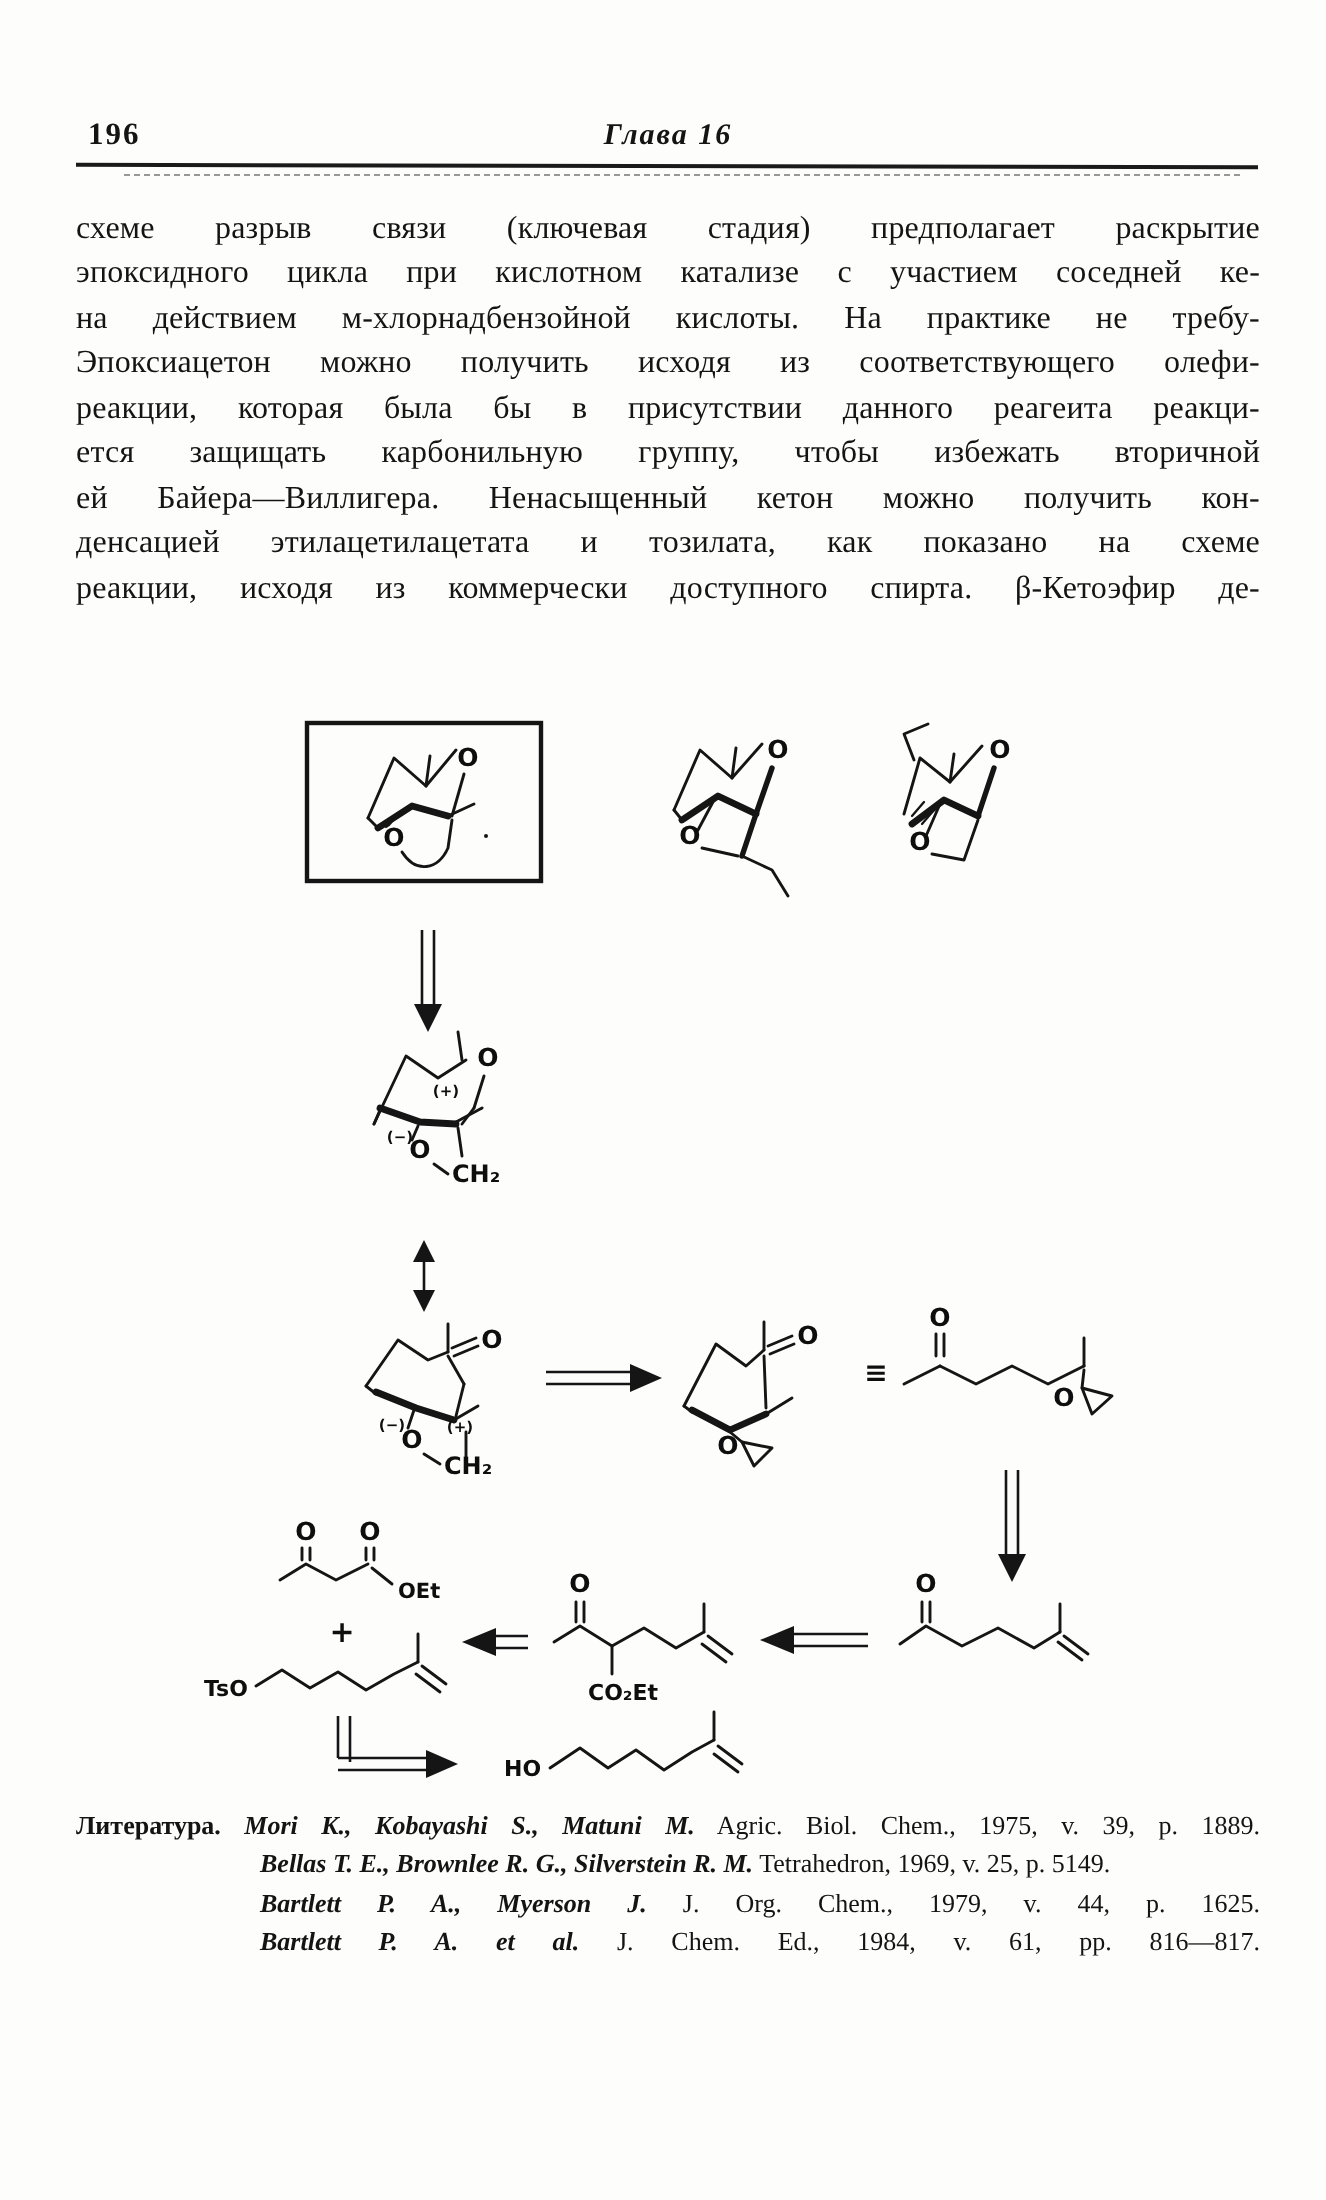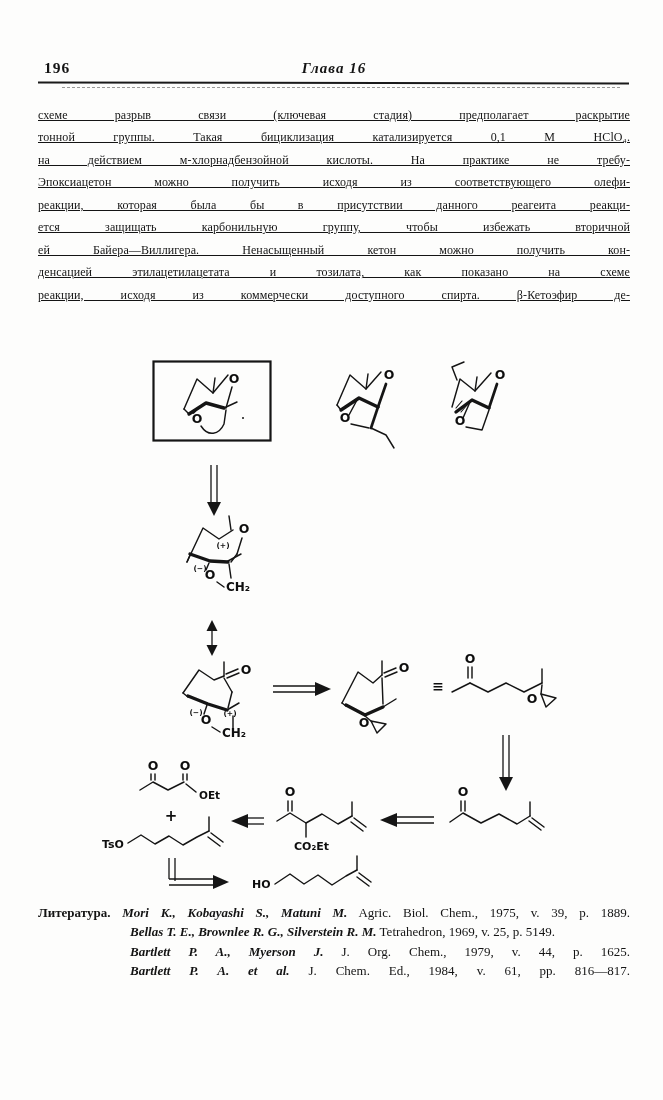--- a/index.html
+++ b/index.html
@@ -6,22 +6,22 @@
   .page{
     position:relative;width:663px;height:1100px;background:#fdfdfc;
     font-family:"Liberation Serif","DejaVu Serif",serif;color:#141414;overflow:hidden;
   }
   .pageno{position:absolute;left:44px;top:59px;font-size:15.5px;font-weight:600;letter-spacing:1px;}
   .chapter{position:absolute;left:38px;top:60px;width:592px;text-align:center;font-style:italic;font-size:15px;font-weight:600;letter-spacing:1px;}
   .rule{position:absolute;left:38px;top:82px;width:591px;height:2.4px;background:#1a1a1a;transform:rotate(0.12deg);}
   .rule2{position:absolute;left:62px;top:87px;width:558px;border-top:1px dashed rgba(0,0,0,0.40);}
   .bodytext{position:absolute;left:38px;top:104px;width:592px;}
   .bline{
-    font-size:12px;line-height:22.45px;font-weight:500;letter-spacing:0.1px;
-    text-align:justify;text-align-last:justify;-moz-text-align-last:justify;white-space:normal;text-decoration:underline;
+    font-size:16px;line-height:22.45px;font-weight:500;letter-spacing:0.1px;
+    text-align:justify;text-align-last:justify;-moz-text-align-last:justify;white-space:normal;
   }
   .scheme{position:absolute;left:0;top:358px;width:663px;height:548px;}
   .scheme path,.scheme rect,.scheme circle{vector-effect:none;}
   .bd{stroke:#151515;stroke-width:1.45;fill:none;stroke-linecap:round;stroke-linejoin:round;}
   .bm{stroke:#151515;stroke-width:2.7;fill:none;stroke-linecap:round;stroke-linejoin:round;}
   .bb{stroke:#151515;stroke-width:3.4;fill:none;stroke-linecap:round;stroke-linejoin:round;}
   .bw{stroke:#151515;stroke-width:1.15;fill:none;stroke-linecap:round;}
   .al{stroke:#151515;stroke-width:1.3;fill:none;stroke-linecap:butt;}
   .ah{fill:#151515;stroke:none;}
   .scheme text{fill:#0e0e0e;font-family:"DejaVu Sans","Liberation Sans",sans-serif;font-weight:bold;}
@@ -44,21 +44,21 @@
 
 <div class="page">
 
   <span class="pageno">196</span>
   <div class="chapter">Глава 16</div>
   <div class="rule"></div>
   <div class="rule2"></div>
 
   <div class="bodytext">
     <div class="bline">схеме разрыв связи (ключевая стадия) предполагает раскрытие</div>
-    <div class="bline">тонной группы. Такая бициклизация катализируется 0,1 М HClO₄.</div>
+    <div class="bline">эпоксидного цикла при кислотном катализе с участием соседней ке-</div>
     <div class="bline">на действием м-хлорнадбензойной кислоты. На практике не требу-</div>
     <div class="bline">Эпоксиацетон можно получить исходя из соответствующего олефи-</div>
     <div class="bline">реакции, которая была бы в присутствии данного реагеита реакци-</div>
     <div class="bline">ется защищать карбонильную группу, чтобы избежать вторичной</div>
     <div class="bline">ей Байера—Виллигера. Ненасыщенный кетон можно получить кон-</div>
     <div class="bline">денсацией этилацетилацетата и тозилата, как показано на схеме</div>
     <div class="bline">реакции, исходя из коммерчески доступного спирта. β-Кетоэфир де-</div>
   </div>
 
   <svg class="scheme" viewBox="0 0 663 548" xmlns="http://www.w3.org/2000/svg">

